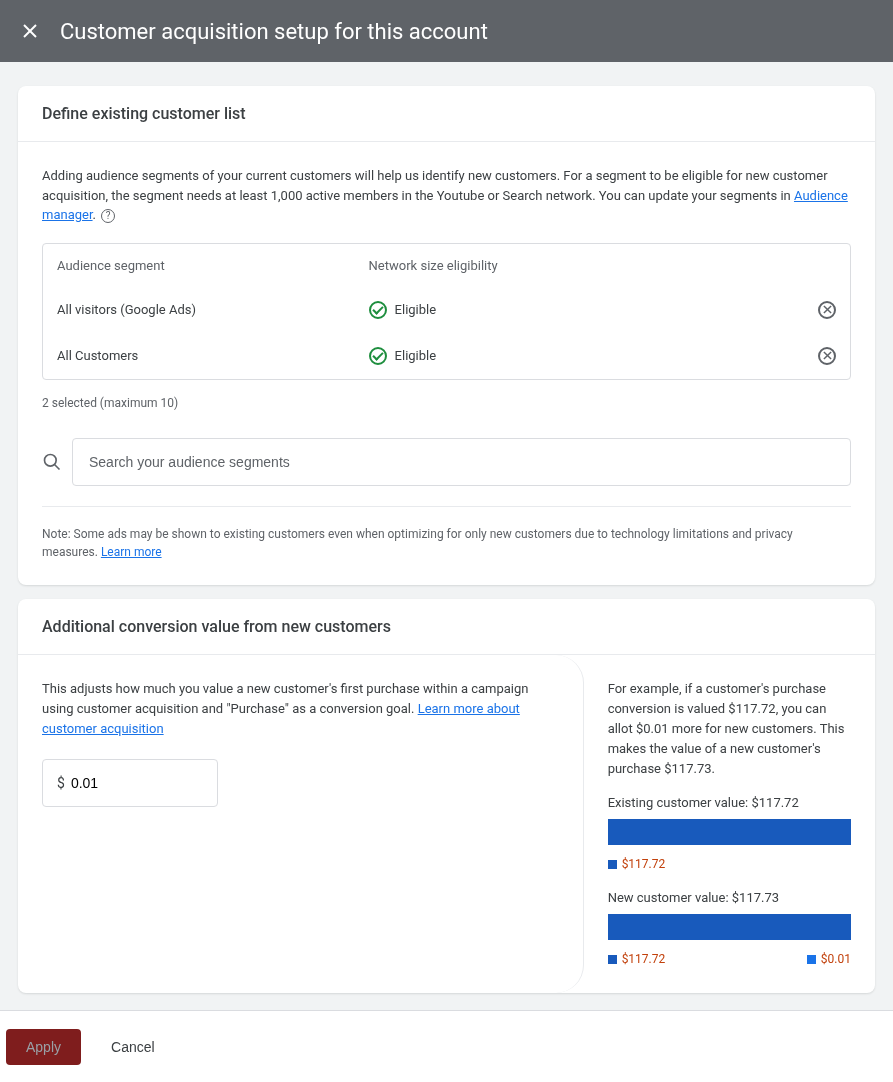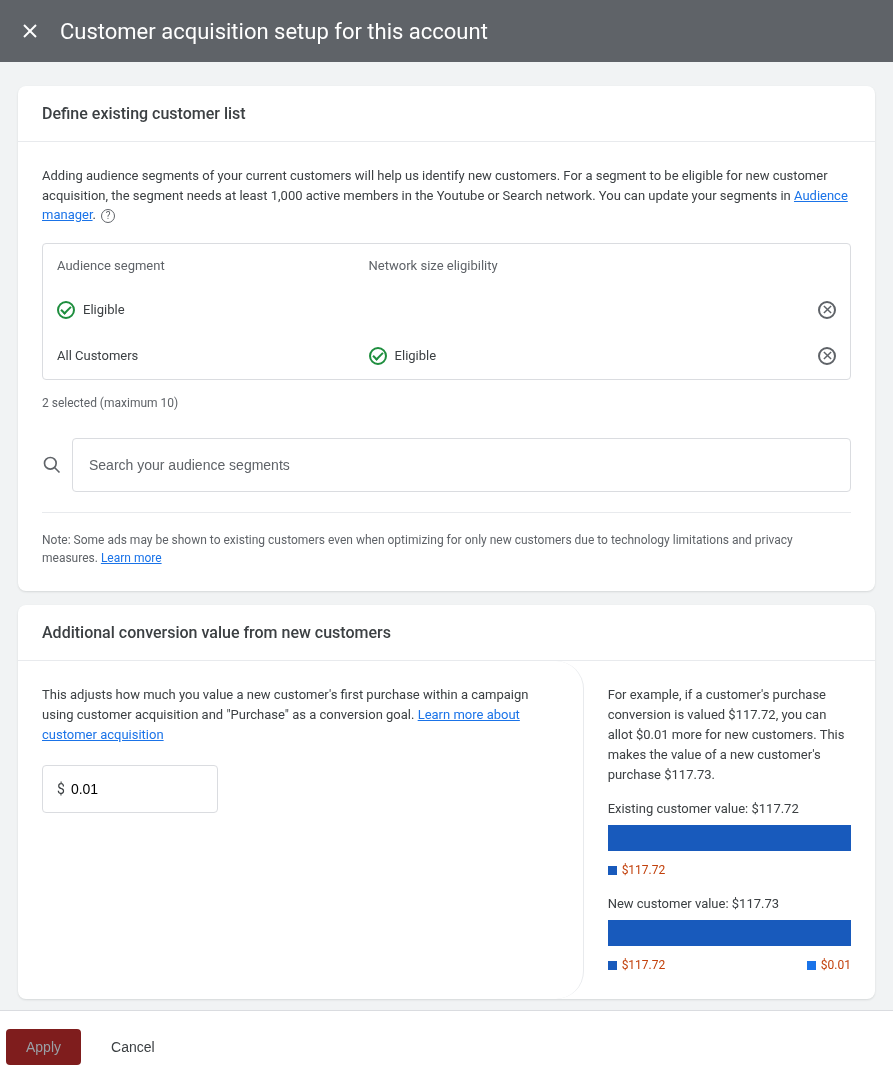--- a/index.html
+++ b/index.html
@@ -83,21 +83,21 @@
   }
   .x-circle {
     width:18px;height:18px;border:2px solid #5f6368;border-radius:50%;
     display:flex;align-items:center;justify-content:center;cursor:pointer;
   }
   .x-circle svg{width:9px;height:9px;stroke:#5f6368;}
   .selected-count { font-size:12px;color:#5f6368;margin-top:16px; }
   .search-row { display:flex;align-items:center;margin-top:28px;margin-bottom:20px;}
   .search-icon { width:20px;height:20px;margin-right:10px;color:#5f6368;}
   .search-box {
-    flex:1;border:1px solid #dadce0;border-radius:4px;height:54px;
+    flex:1;border:1px solid #dadce0;border-radius:4px;height:48px;
     display:flex;align-items:center;padding:0 14px;font-size:14px;color:#3c4043;
   }
   .search-box input {
     border:none;outline:none;flex:1;font-size:14px;background:transparent;
   }
   .search-box input::placeholder{color:#5f6368;}
   .divider { border-top:1px solid #e8eaed;margin:0 0 18px 0;}
   .note { font-size:12px;color:#5f6368;line-height:1.5;}
   .note a { color:#1a73e8;text-decoration:underline;}
   .two-col { display:flex; }
@@ -149,20 +149,21 @@
         <span>Adding audience segments of your current customers will help us identify new customers. For a segment to be eligible for new customer acquisition, the segment needs at least 1,000 active members in the Youtube or Search network. You can update your segments in </span><a class="txtlink">Audience manager</a><span>.</span>
         <span class="help-icon">?</span>
       </div>
 
       <div class="seg-table">
         <div class="seg-head">
           <div class="col1">Audience segment</div>
           <div class="col2">Network size eligibility</div>
         </div>
         <div class="seg-row">
+          <div class="col1">All visitors (Google Ads)</div>
           <div class="col2">
             <span class="check-circle"></span>
             <span>Eligible</span>
           </div>
           <div class="col3">
             <span class="x-circle">
               <svg viewBox="0 0 10 10" stroke-width="1.6">
                   <line x1="1" y1="1" x2="9" y2="9"></line>
                   <line x1="9" y1="1" x2="1" y2="9"></line>
                 </svg>

